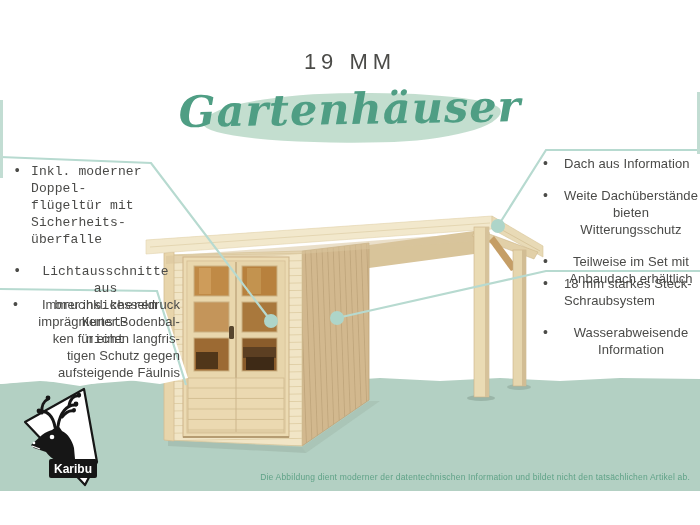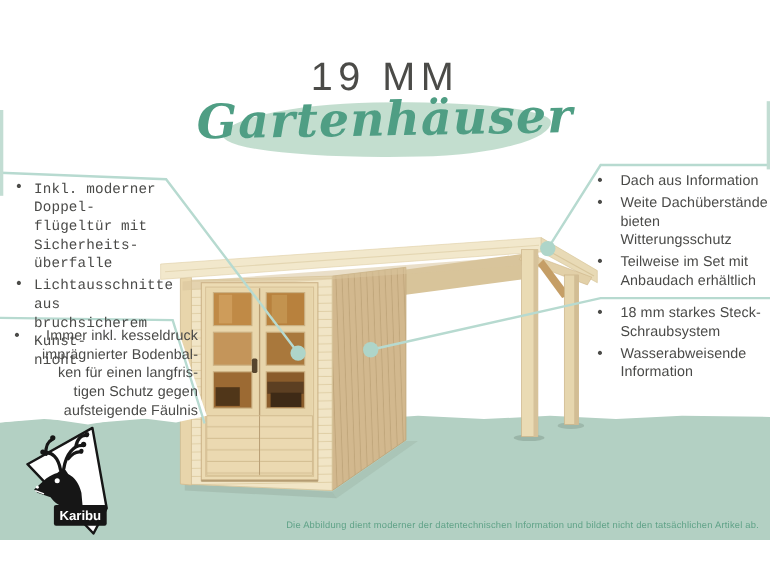--- a/index.html
+++ b/index.html
@@ -3,41 +3,41 @@
 <meta charset="utf-8">
 <style>
   * { margin:0; padding:0; box-sizing:border-box; }
   html,body { width:700px; height:525px; }
   body { font-family:"Liberation Sans", sans-serif; background:#ffffff; }
   .stage { position:relative; width:700px; height:525px; background:#ffffff; overflow:hidden; }
   .scene-svg { position:absolute; left:0; top:0; }
 
   .size-label {
     position:absolute; left:0; right:0; top:49px;
-    text-align:center; font-size:36px; letter-spacing:5px;
+    text-align:center; font-size:22px; letter-spacing:5px;
     color:#4b4b48; font-weight:400;
   }
   .brush {
     position:absolute; left:203px; top:93px; width:298px; height:50px;
     background:#b9d8c7; opacity:.85;
     border-radius:46% 54% 40% 60% / 55% 42% 58% 45%;
     transform:rotate(-1.2deg);
   }
   .script-title {
     position:absolute; left:0; right:0; top:84px;
     text-align:center;
     font-family:"DejaVu Serif", serif; font-style:italic; font-weight:bold;
     font-size:43px; letter-spacing:1px; color:#4f9e84;
     transform:rotate(-1deg);
   }
 
   .callout { position:absolute; color:#4a4a48; font-size:13px; line-height:17px; letter-spacing:.1px; }
   .callout ul { list-style:none; }
   .callout li { position:relative; padding-left:19px; white-space:pre-line; }
-  .callout li + li { margin-top:3px; }
+  .callout li + li { margin-top:15px;text-align:center; }
   .callout li::before { content:"\2022"; position:absolute; left:1px; top:0; font-size:14px; color:#4b4b48; }
   .callout.right li { padding-left:24px; }
   .callout.right li::before { left:3px; }
 
   .co-left-top    { left:12px;  top:163px; width:168px;font-family:Liberation Mono, monospace; }
   .co-left-bottom { left:12px;  top:296px; width:168px;text-align:right; }
   .co-right-top   { left:540px; top:155px; width:158px; }
   .co-right-bottom{ left:540px; top:275px; width:158px; }
 
   .disclaimer {

